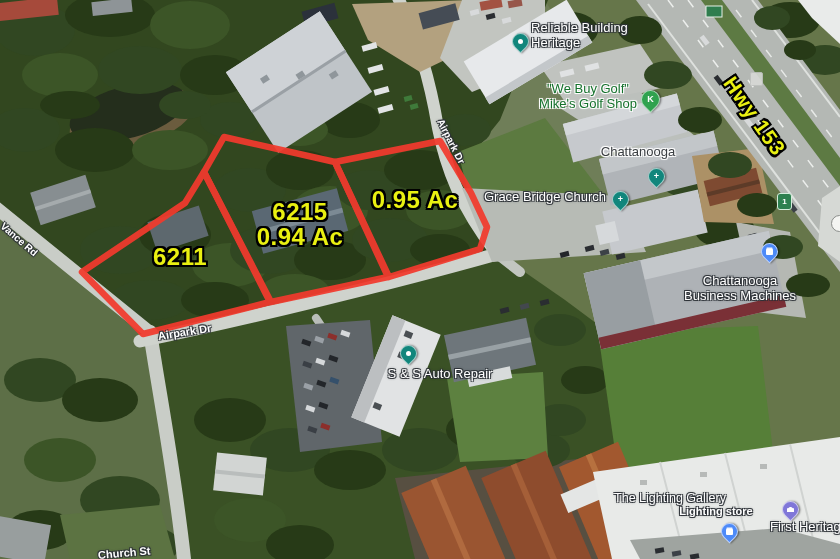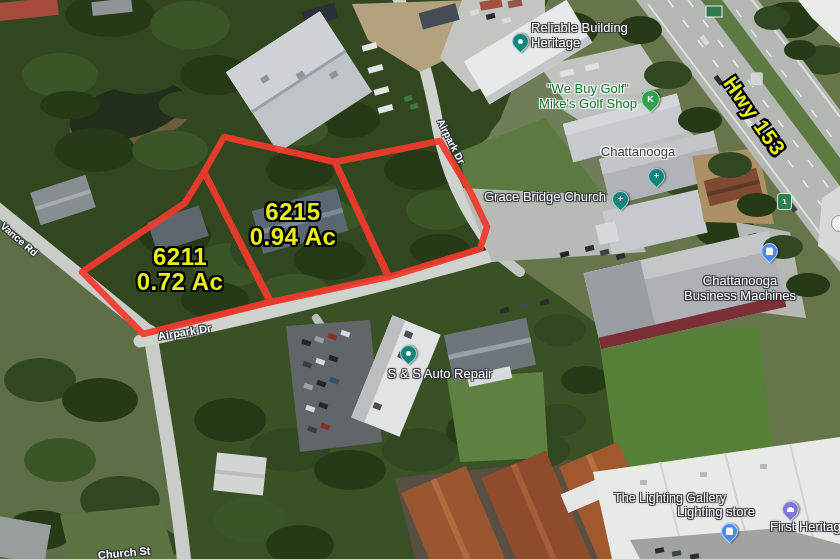--- a/index.html
+++ b/index.html
@@ -330,48 +330,48 @@
 
   <g fill="none" stroke="#f23a2d" stroke-width="6.5" stroke-linejoin="round" stroke-linecap="round" opacity=".93">
     <polygon points="82,272 185,203 204,172 270,302 143,334"></polygon>
     <polygon points="204,172 224,137 335,162 388,277 271,302"></polygon>
     <polygon points="335,162 440,141 471,193 487,227 480,249 389,277"></polygon>
   </g>
 </svg>
 
 <div class="parcel-lbl yellow" style="left:180px;top:244px">
   <div>6211</div>
-  <div>0.72 Ac</div>
-</div>
-<div class="parcel-lbl yellow" style="left:293px;top:199px">
+</div>
+<div class="parcel-lbl yellow" style="left:300px;top:199px">
   <div>6215</div>
   <div>0.94 Ac</div>
 </div>
 <div class="parcel-lbl yellow" style="left:415px;top:187px">
+  <div>0.95 Ac</div>
 </div>
 
 <div class="lbl yellow hwy-lbl" style="left:738px;top:72px">Hwy 153</div>
 
 <div class="lbl poi halo-dark" style="left:531px;top:21px">
   <div>Reliable Building</div>
   <div>Heritage</div>
 </div>
 <div class="lbl poi ctr green-lbl halo-light" style="left:588px;top:82px">
   <div>"We Buy Golf"</div>
   <div>Mike's Golf Shop</div>
 </div>
 <div class="lbl poi ctr dark-lbl halo-light" style="left:638px;top:145px">Chattanooga</div>
 <div class="lbl poi ctr halo-dark" style="left:545px;top:190px">Grace Bridge Church</div>
 <div class="lbl poi ctr halo-dark" style="left:740px;top:274px">
   <div>Chattanooga</div>
   <div>Business Machines</div>
 </div>
 <div class="lbl poi ctr halo-dark" style="left:440px;top:367px">S &amp; S Auto Repair</div>
 <div class="lbl poi ctr halo-dark" style="left:670px;top:491px;font-size:12.5px">The Lighting Gallery</div>
-<div class="lbl ctr halo-dark" style="left:716px;top:505px;font-size:13px;font-weight:400">Lighting store</div>
+<div class="lbl ctr halo-dark" style="left:716px;top:505px;font-size:11px;font-weight:700">Lighting store</div>
 <div class="lbl poi halo-dark" style="left:770px;top:520px">First Heritage</div>
 
 <div class="lbl road-lbl halo-dark" style="left:2px;top:219px;transform:rotate(41deg)">Vance Rd</div>
 <div class="lbl road-lbl halo-dark" style="left:440px;top:114px;transform:rotate(63deg)">Airpark Dr</div>
 <div class="lbl road-lbl halo-dark" style="left:158px;top:330px;font-size:11px;transform:rotate(-9deg)">Airpark Dr</div>
 <div class="lbl road-lbl halo-dark" style="left:98px;top:549px;font-size:11px;transform:rotate(-5deg)">Church St</div>
 
 <div class="pin" style="--c:#11867c;left:519px;top:52px">
   <span class="pg dot"></span>
     </div>

